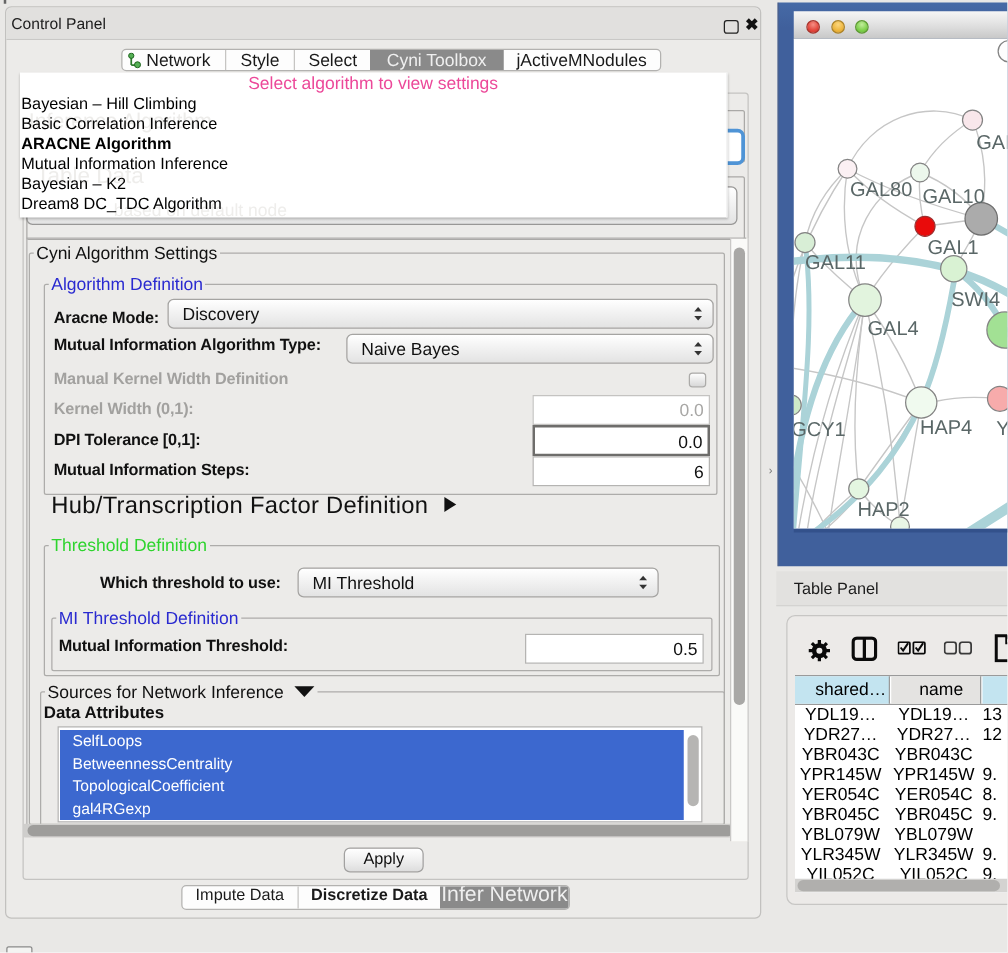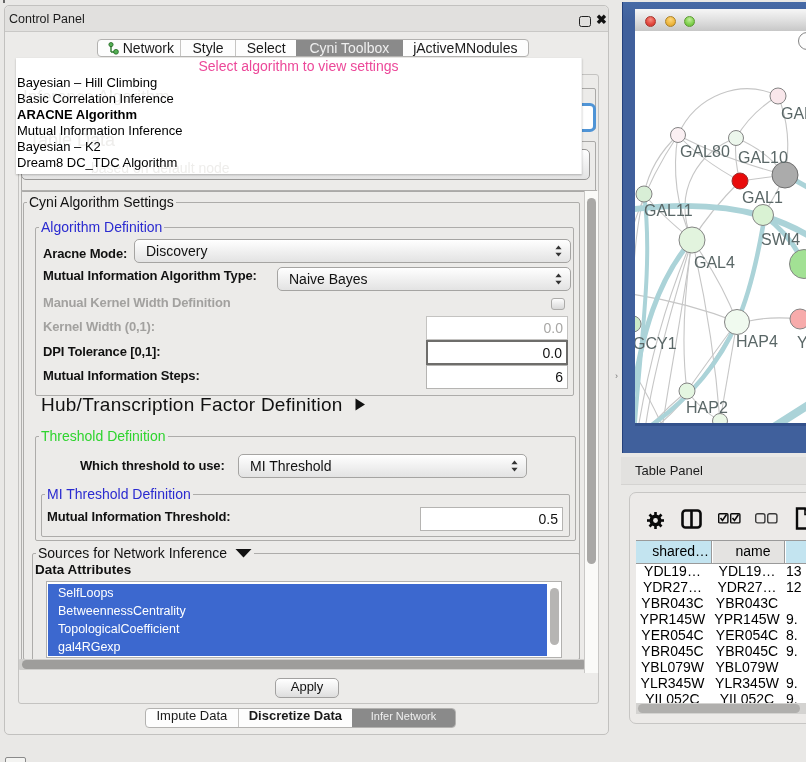--- a/index.html
+++ b/index.html
@@ -40,21 +40,21 @@
 <div id="page">
 
   <div class="abs" style="left:3px;top:0;width:2px;height:3px;background:#666;"></div>
   <div id="cp" class="abs">
     <div id="cptitle" class="abs">Control Panel</div>
 
     <div class="wbtn" style="left:574px;width:10px;height:9px;border:1.7px solid #222;border-radius:2.5px;"></div>
     <div class="wbtn" style="left:591px;top:8px;width:16px;height:12px;font-size:13px;font-weight:bold;color:#111;line-height:12px;">✖</div>
 
     <div class="seg" style="left:92px;top:33px;width:432px;height:18px;">
-      <div class="s" style="width:82px;justify-content:center;padding-left:3px;box-sizing:border-box;">
+      <div class="s" style="width:82px;justify-content:flex-start;padding-left:3px;box-sizing:border-box;">
         <svg width="13" height="13" viewBox="0 0 13 13" style="margin-right:3px;">
           <line x1="4" y1="3" x2="4" y2="10" stroke="#2c7a2c" stroke-width="1.4"></line>
           <line x1="4" y1="10" x2="9" y2="10" stroke="#2c7a2c" stroke-width="1.4"></line>
           <circle cx="4" cy="2.6" r="2.1" fill="#55b055" stroke="#1e641e" stroke-width="0.8"></circle>
           <circle cx="9" cy="9.8" r="2.4" fill="#55b055" stroke="#1e641e" stroke-width="0.8"></circle>
         </svg>Network</div>
       <div class="sep"></div>
       <div class="s" style="width:55px;">Style</div>
       <div class="sep"></div>
       <div class="s" style="width:60px;">Select</div>
@@ -171,21 +171,21 @@
     <div class="abs" style="left:579px;top:185px;width:13px;height:482px;background:#fafaf8;border-left:1px solid #c9c8c6;border-right:1px solid #c9c8c6;">
       <div class="abs" style="left:2px;top:7px;width:9px;height:366px;background:#a9a8a6;border-radius:5px;"></div>
     </div>
 
     <div class="abs" style="left:270px;top:672px;width:62px;height:18px;background:linear-gradient(#ffffff,#eeeeee 55%,#dddddd);border:1px solid #a2a1a0;border-radius:5px;text-align:center;font-size:13px;line-height:16px;color:#111;">Apply</div>
 
     <div class="seg" style="left:140px;top:702px;width:311px;height:20px;">
       <div class="s" style="width:98px;font-weight:normal;font-size:13px;padding-bottom:5px;">Impute Data</div>
       <div class="sep"></div>
       <div class="s" style="width:121px;font-weight:bold;font-size:13px;padding-bottom:5px;">Discretize Data</div>
-      <div class="s sel" style="width:110px;font-size:11px;padding-bottom:5px;">Infer Network</div>
+      <div class="s sel" style="width:110px;font-size:17px;padding-bottom:5px;">Infer Network</div>
     </div>
   </div>
 
   <div class="abs" style="left:622px;top:2px;width:184px;height:451px;background:linear-gradient(#466aa6,#40609c 20px,#40609c);border-left:1px solid #24407a;">
 
     <div class="abs" style="left:12px;top:7px;width:172px;height:22px;background:linear-gradient(#f6f6f6,#dedede 55%,#c7c7c7);border-bottom:1px solid #888;">
       <div class="abs" style="left:9.5px;top:6.5px;width:11px;height:11px;border-radius:50%;background:radial-gradient(circle at 50% 30%,#f58e84,#e2463c 60%,#c63830);border:0.5px solid #a8352e;box-sizing:border-box;"></div>
       <div class="abs" style="left:29.5px;top:6.5px;width:11px;height:11px;border-radius:50%;background:radial-gradient(circle at 50% 30%,#fbd67e,#eeb63d 60%,#d2992f);border:0.5px solid #ad8327;box-sizing:border-box;"></div>
       <div class="abs" style="left:49px;top:6.5px;width:11px;height:11px;border-radius:50%;background:radial-gradient(circle at 50% 30%,#c2ed9c,#7ed04c 60%,#65b639);border:0.5px solid #5d9a33;box-sizing:border-box;"></div>
     </div>

